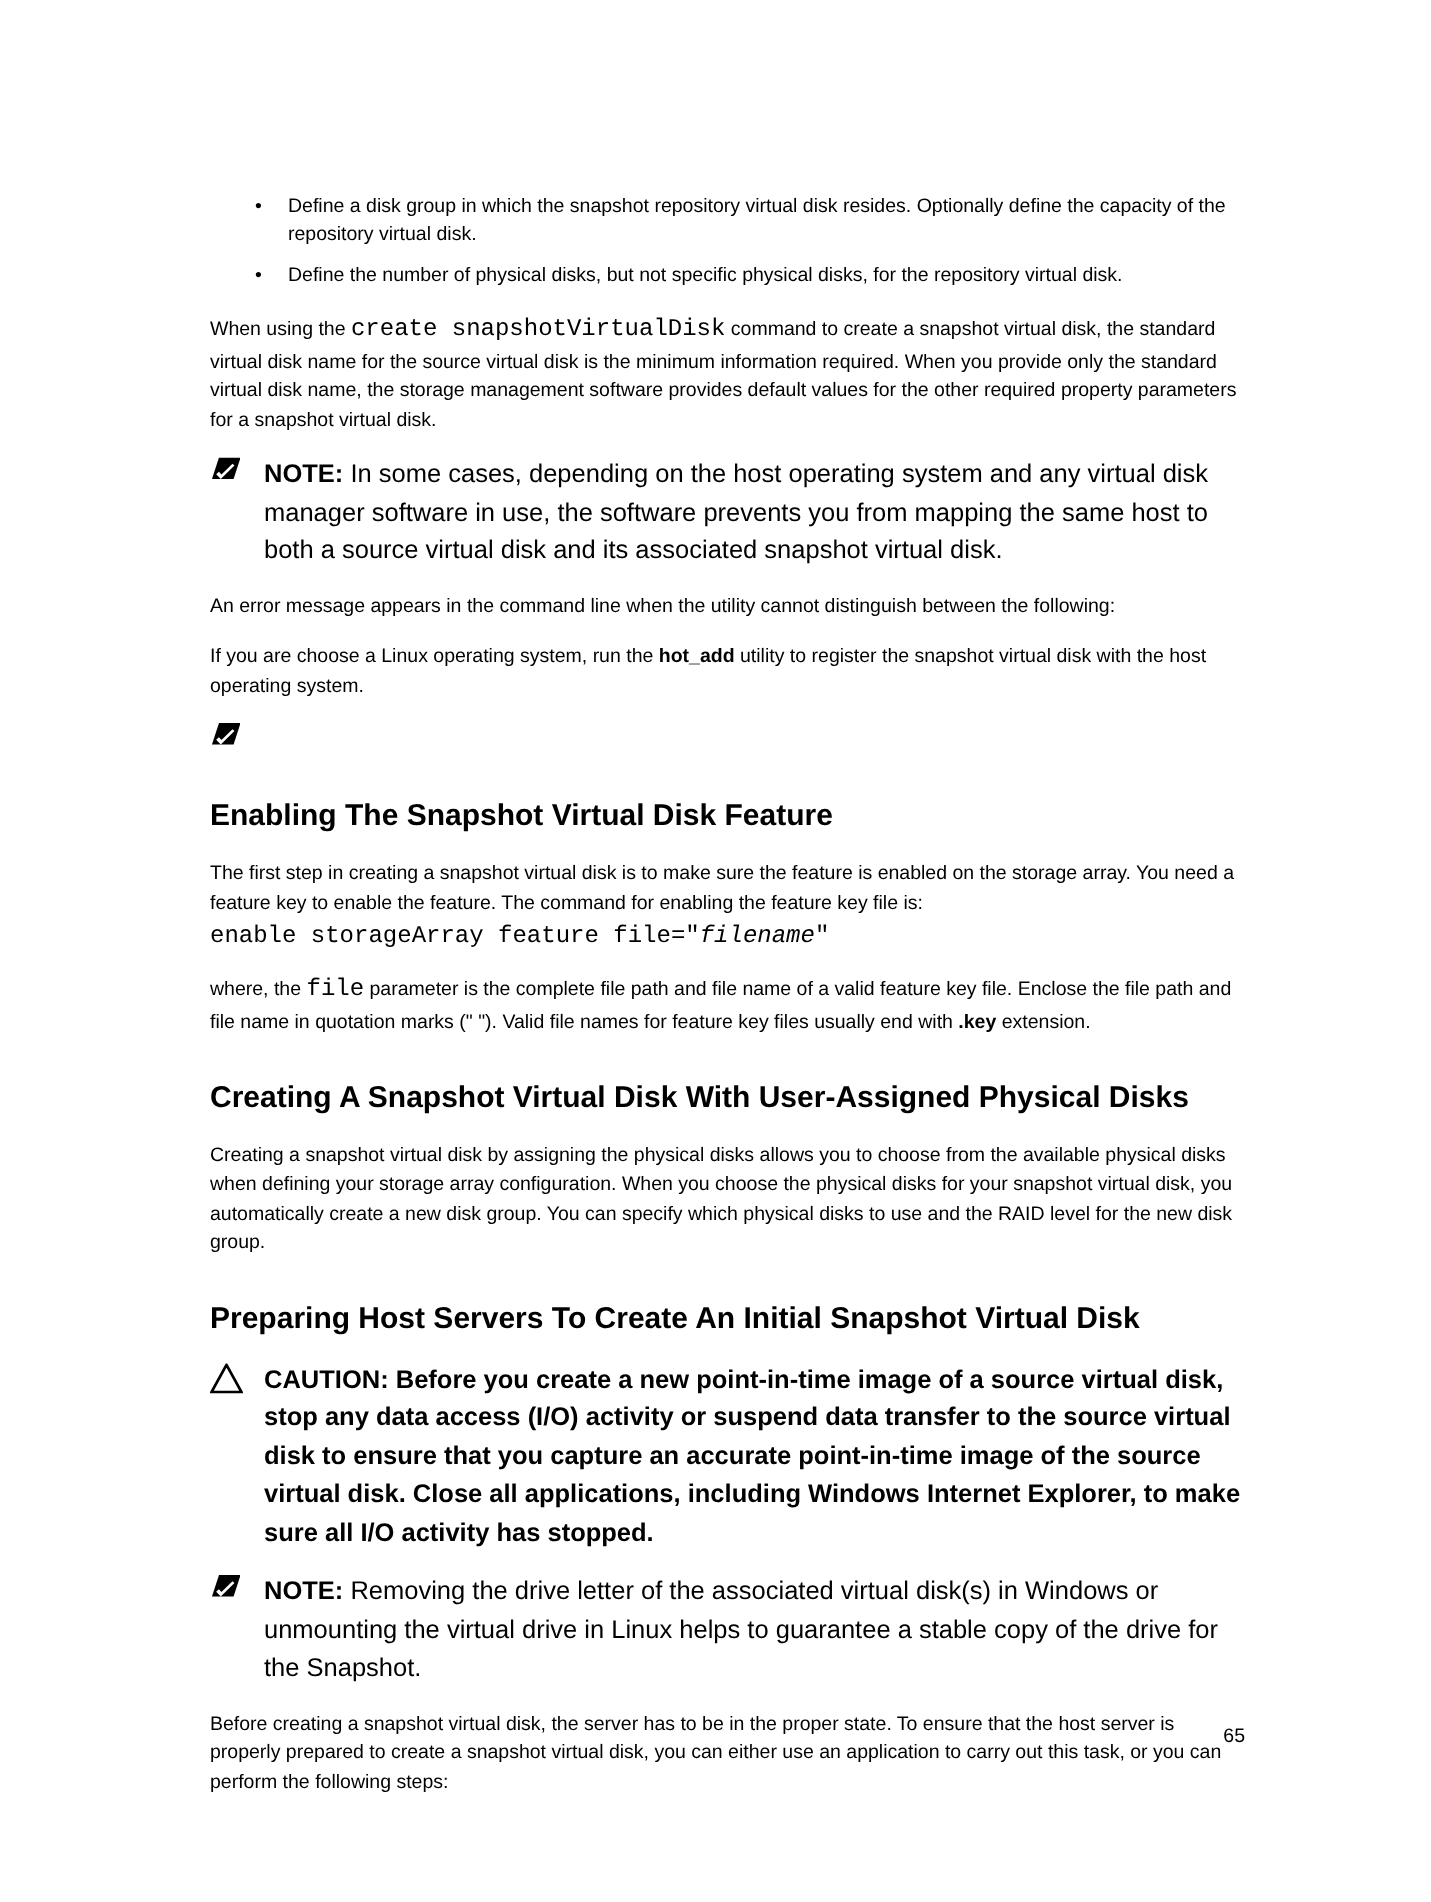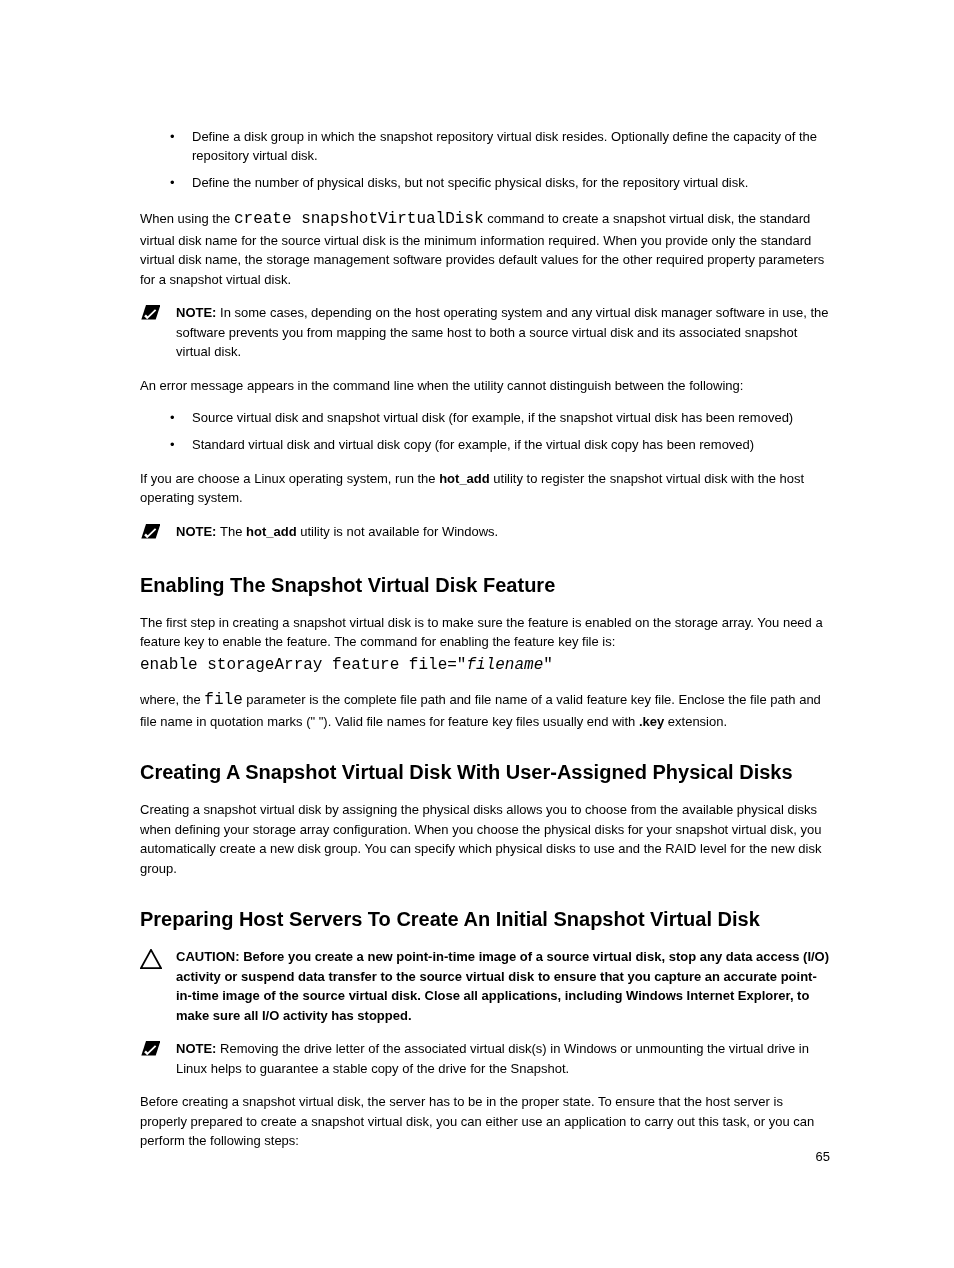--- a/index.html
+++ b/index.html
@@ -47,21 +47,21 @@
     display: flex;
     align-items: flex-start;
     margin: 0 0 14px 0;
   }
   .callout-icon {
     width: 36px;
     flex-shrink: 0;
     padding-top: 2px;
   }
   .callout-text {
-    font-size: 13px;
+    font-size: 17px;
     line-height: 1.5;
     flex: 1;
   }
   .bold { font-weight: bold; }
   h2.sec {
     font-family: Arial, Helvetica, sans-serif;
     font-weight: bold;
     font-size: 20px;
     margin: 30px 0 16px 0;
     letter-spacing: 0px;
@@ -105,40 +105,33 @@
         </g>
       </svg>
     </div>
     <div class="callout-text">
       <span class="bold">NOTE: </span><span>In some cases, depending on the host operating system and any virtual disk manager software in use, the software prevents you from mapping the same host to both a source virtual disk and its associated snapshot virtual disk.</span>
     </div>
   </div>
 
   <p class="body">An error message appears in the command line when the utility cannot distinguish between the following:</p>
 
-  <ul class="bullets">
-    <li>Source virtual disk and snapshot virtual disk (for example, if the snapshot virtual disk has been removed)</li>
-    <li>Standard virtual disk and virtual disk copy (for example, if the virtual disk copy has been removed)</li>
-  </ul>
 
   <p class="body">
     <span>If you are choose a Linux operating system, run the </span><span class="bold">hot_add</span><span> utility to register the snapshot virtual disk with the host operating system.</span>
   </p>
 
   <div class="callout">
     <div class="callout-icon">
       <svg class="note-icon" viewBox="0 0 24 20">
         <g transform="skewX(-18)">
           <rect x="7" y="0" width="18" height="18" fill="#000"></rect>
           <path d="M10 13 L14 16 L21 6" stroke="#fff" stroke-width="2.6" fill="none"></path>
         </g>
       </svg>
-    </div>
-    <div class="callout-text">
-      <span class="bold">NOTE: </span><span>The </span><span class="bold">hot_add</span><span> utility is not available for Windows.</span>
     </div>
   </div>
 
   <h2 class="sec">Enabling The Snapshot Virtual Disk Feature</h2>
 
   <p class="body" style="margin-bottom:4px">The first step in creating a snapshot virtual disk is to make sure the feature is enabled on the storage array. You need a feature key to enable the feature. The command for enabling the feature key file is:</p>
 
   <pre class="code"><span>enable storageArray feature file="</span><span class="ital">filename</span><span>"</span></pre>
 
   <p class="body">

